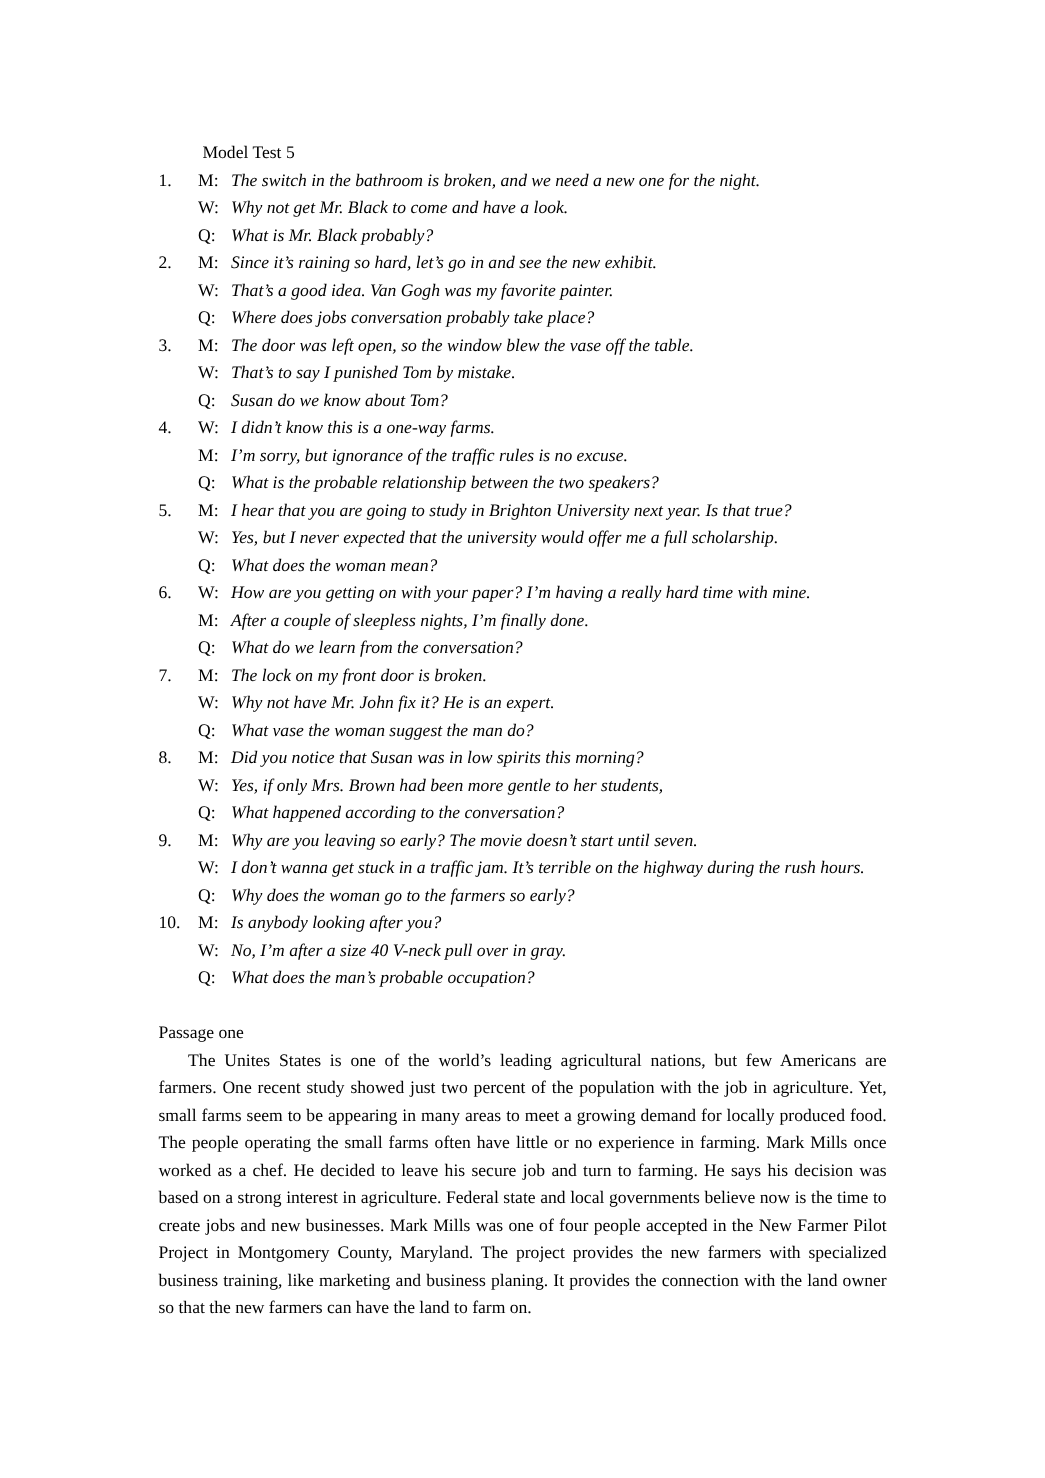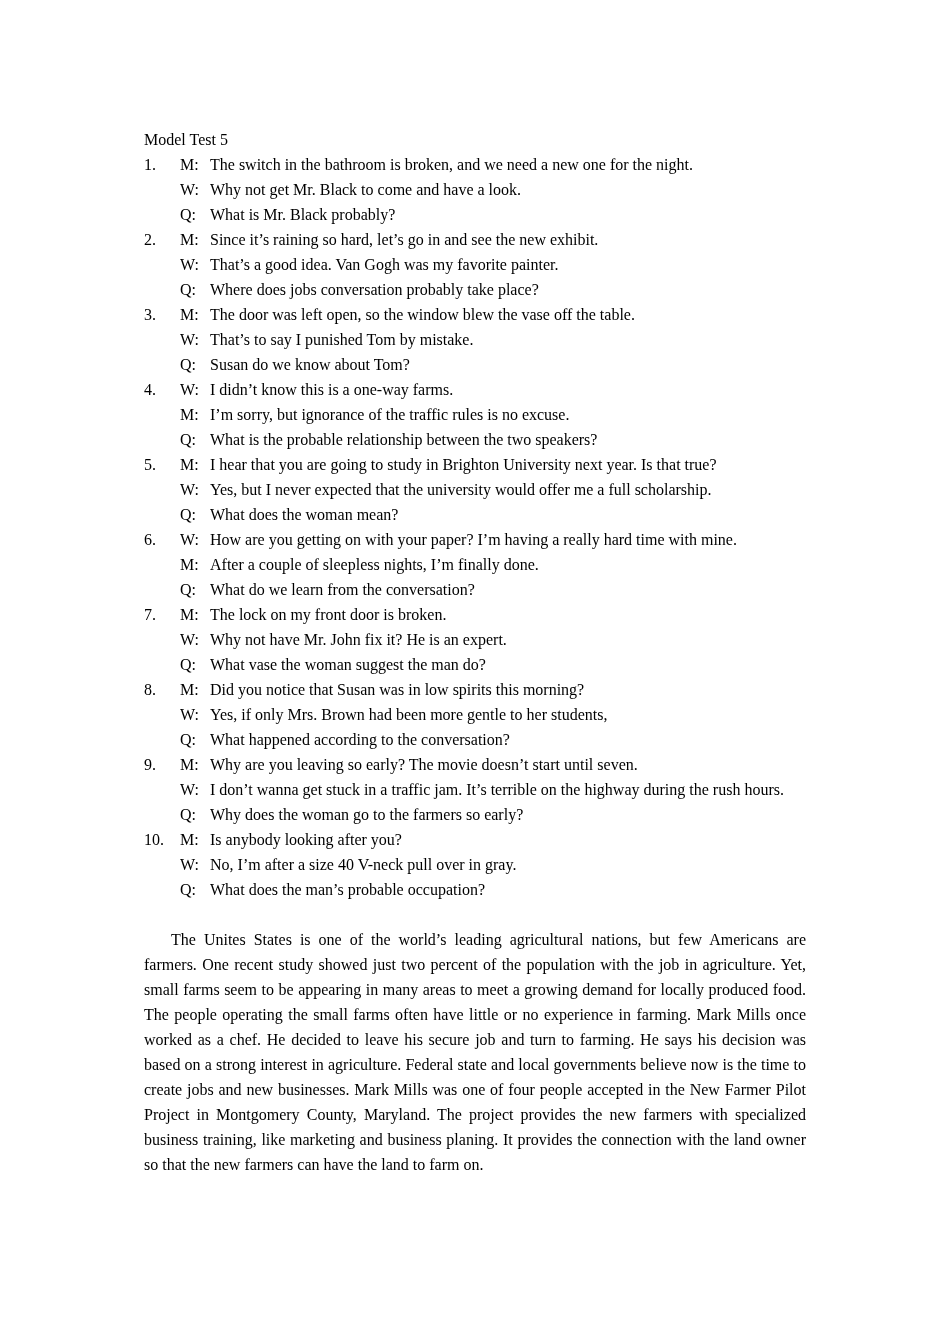--- a/index.html
+++ b/index.html
@@ -5,25 +5,25 @@
   html, body { margin: 0; padding: 0; background: #ffffff; }
   body {
     width: 950px;
     min-height: 1344px;
     font-family: "Liberation Serif", serif;
     font-size: 16px;
     color: #000000;
     -webkit-font-smoothing: antialiased;
   }
   .page { padding: 127px 144px 60px 144px; }
-  .doc-title { line-height: 25px; }
+  .doc-title { line-height: 25px; margin-left: 40px; }
   .q-row { display: flex; line-height: 25px; }
   .q-num { flex: 0 0 36px; }
   .q-speaker { flex: 0 0 30px; }
-  .q-text { flex: 1 1 auto; }
+  .q-text { flex: 1 1 auto; font-style: italic; }
   .passage { margin-top: 25px; }
   .passage-title { line-height: 25px; }
   .passage-text {
     text-align: justify;
     text-indent: 27px;
     line-height: 25px;
   }
 </style>
 </head>
 <body>
@@ -178,15 +178,16 @@
         <span class="q-text">No, I’m after a size 40 V-neck pull over in gray.</span>
       </div>
       <div class="q-row">
         <span class="q-num"></span>
         <span class="q-speaker">Q:</span>
         <span class="q-text">What does the man’s probable occupation?</span>
       </div>
     </div>
 
   <div class="passage">
+    <div class="passage-title">Passage one</div>
     <div class="passage-text">The Unites States is one of the world’s leading agricultural nations, but few Americans are farmers. One recent study showed just two percent of the population with the job in agriculture. Yet, small farms seem to be appearing in many areas to meet a growing demand for locally produced food. The people operating the small farms often have little or no experience in farming. Mark Mills once worked as a chef. He decided to leave his secure job and turn to farming. He says his decision was based on a strong interest in agriculture. Federal state and local governments believe now is the time to create jobs and new businesses. Mark Mills was one of four people accepted in the New Farmer Pilot Project in Montgomery County, Maryland. The project provides the new farmers with specialized business training, like marketing and business planing. It provides the connection with the land owner so that the new farmers can have the land to farm on.</div>
   </div>
 </div>
 
 </body></html>

